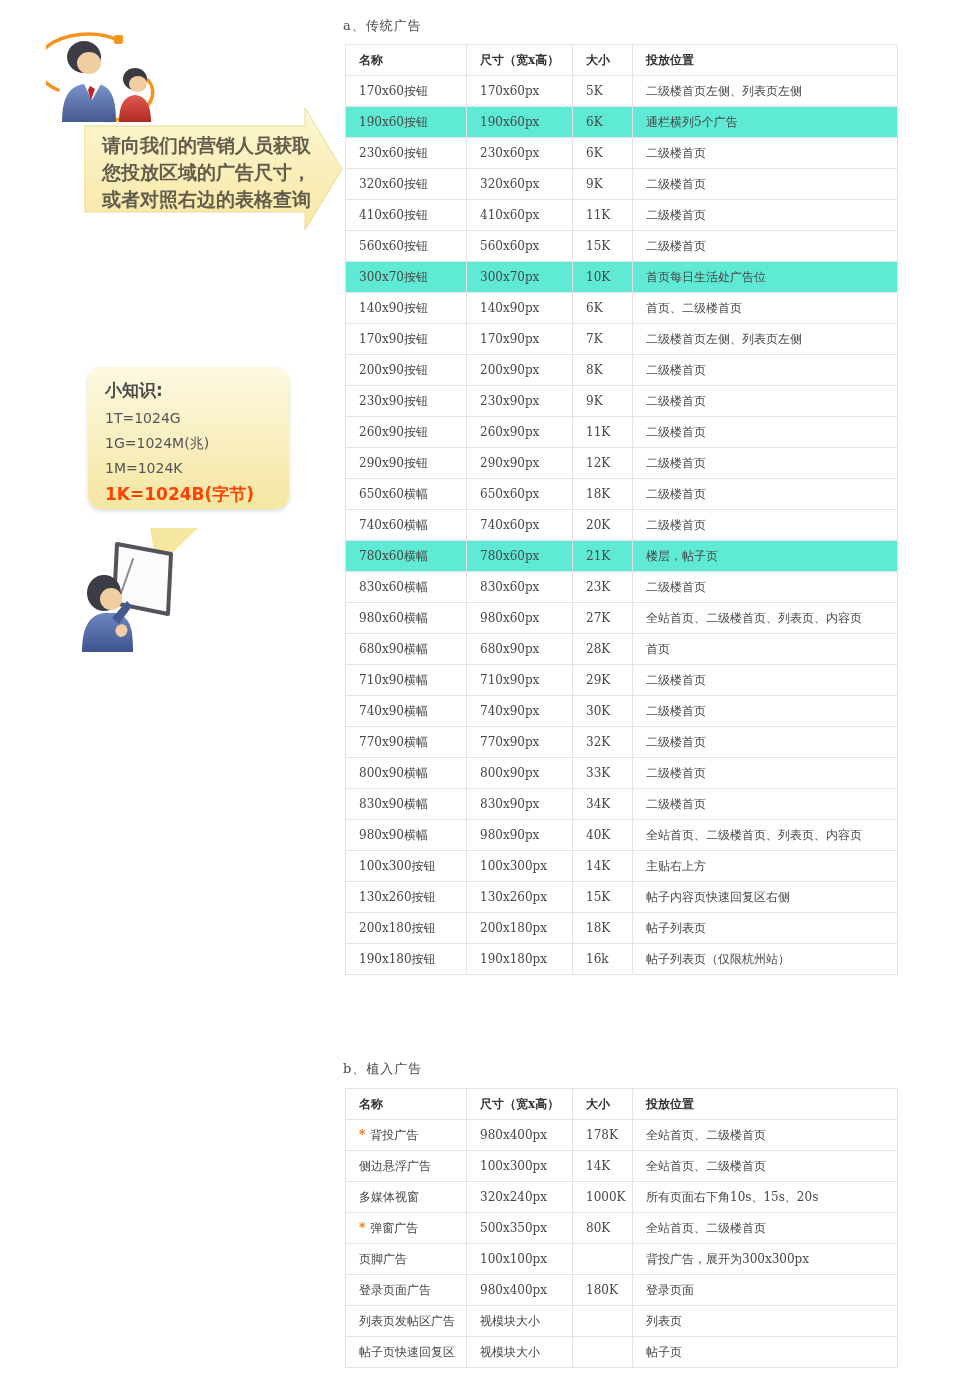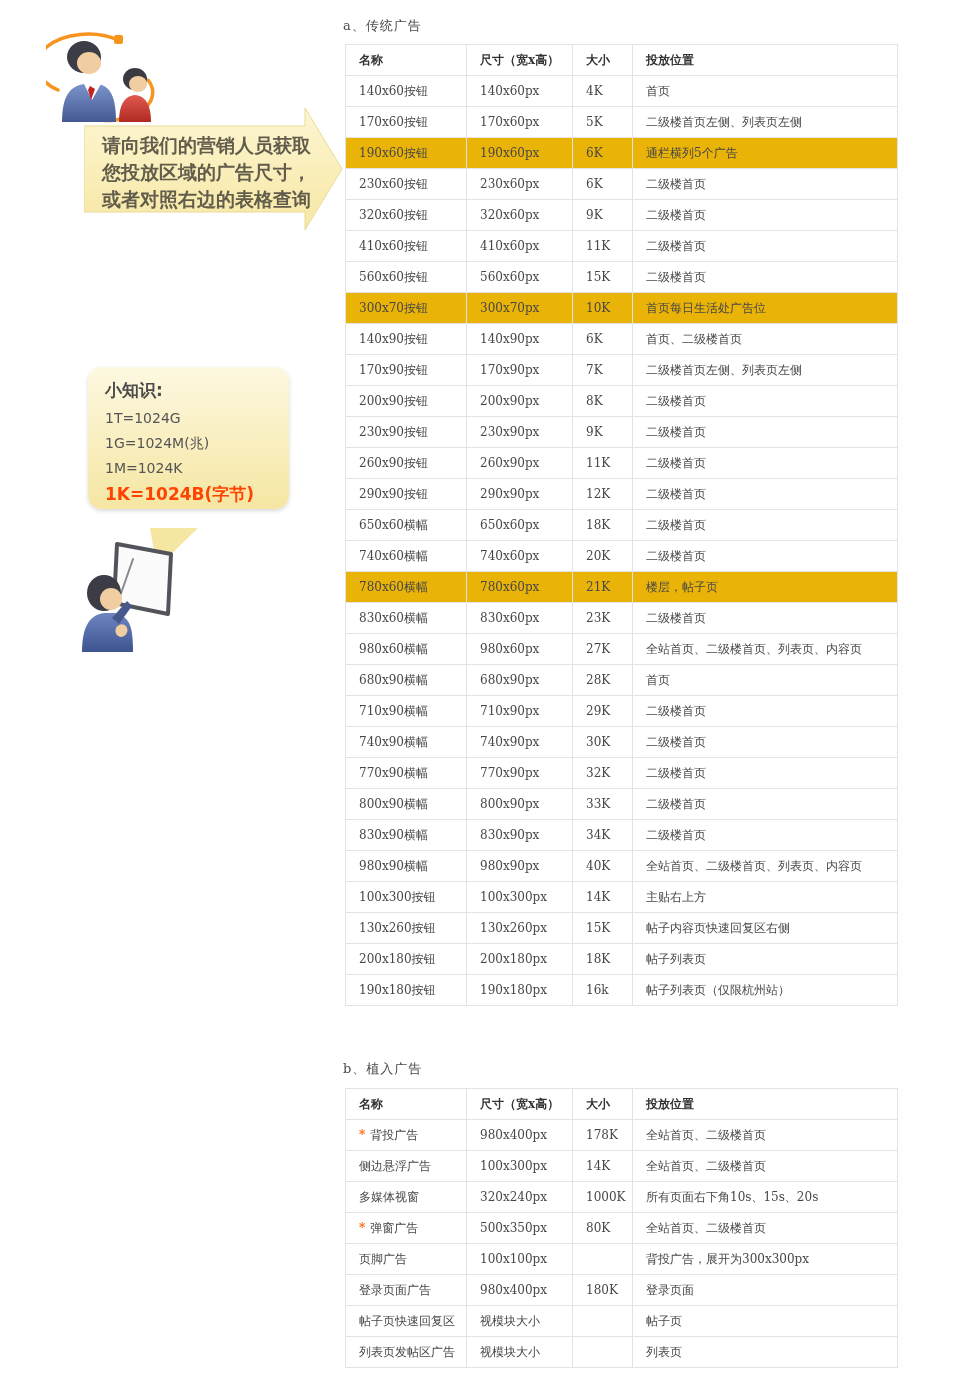--- a/index.html
+++ b/index.html
@@ -48,21 +48,21 @@
     vertical-align: middle;
     font-weight: normal;
     white-space: nowrap;
     overflow: hidden;
   }
   table.spec th {
     font-weight: bold;
     color: #333333;
     background: #ffffff;
   }
-  table.spec tr.shaded td { background: #eab308; }
+  table.spec tr.shaded td { background: #5eead4; }
   table.spec .star {
     color: #ff6600;
     font-weight: bold;
     margin-right: 5px;
   }
 
   
   .callout { left: 84px; top: 106px; width: 260px; height: 128px; }
   .callout svg { position: absolute; left: 0; top: 0; }
   .callout .callout-text {
@@ -178,26 +178,20 @@
   <thead>
     <tr>
       <th>名称</th>
       <th>尺寸（宽x高）</th>
       <th>大小</th>
       <th>投放位置</th>
     </tr>
   </thead>
   <tbody>
       <tr>
-        <td>140x60按钮</td>
-        <td>140x60px</td>
-        <td>4K</td>
-        <td>首页</td>
-      </tr>
-      <tr>
         <td>170x60按钮</td>
         <td>170x60px</td>
         <td>5K</td>
         <td>二级楼首页左侧、列表页左侧</td>
       </tr>
       <tr class="shaded">
         <td>190x60按钮</td>
         <td>190x60px</td>
         <td>6K</td>
         <td>通栏横列5个广告</td>
@@ -415,25 +409,25 @@
         <td></td>
         <td>背投广告，展开为300x300px</td>
       </tr>
       <tr>
         <td>登录页面广告</td>
         <td>980x400px</td>
         <td>180K</td>
         <td>登录页面</td>
       </tr>
       <tr>
+        <td>列表页发帖区广告</td>
+        <td>视模块大小</td>
+        <td></td>
+        <td>列表页</td>
+      </tr>
+      <tr>
         <td>帖子页快速回复区</td>
         <td>视模块大小</td>
         <td></td>
         <td>帖子页</td>
       </tr>
-      <tr>
-        <td>列表页发帖区广告</td>
-        <td>视模块大小</td>
-        <td></td>
-        <td>列表页</td>
-      </tr>
     </tbody>
 </table>
 
 </body></html>

